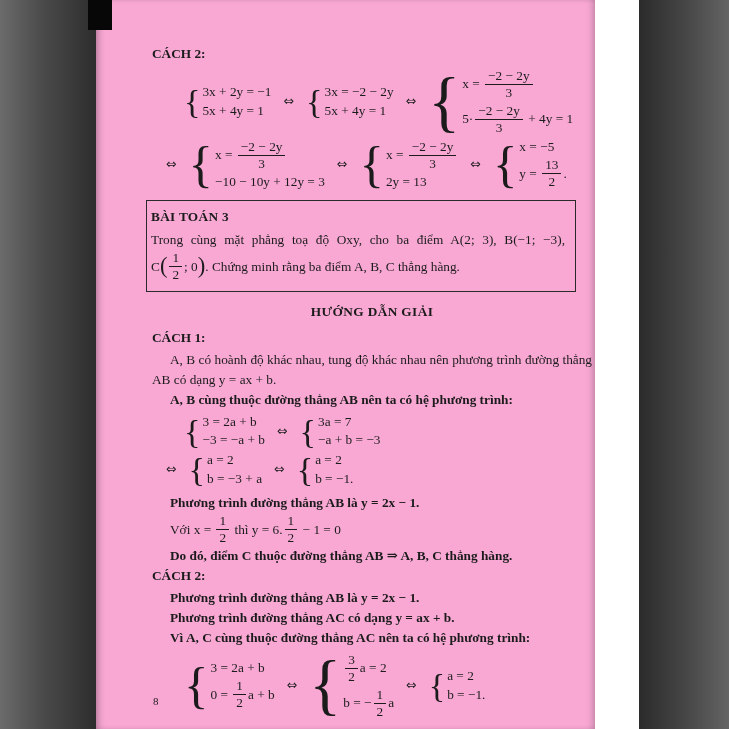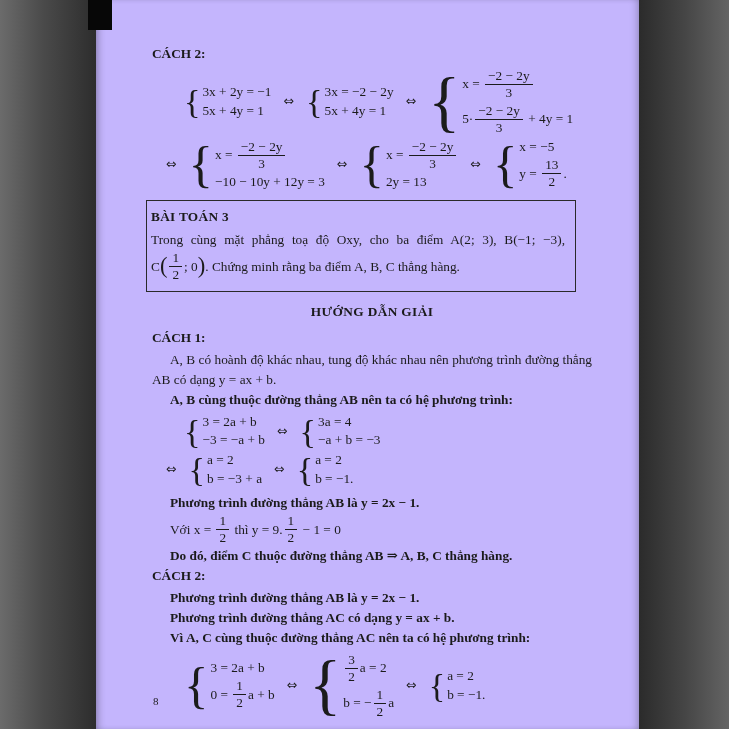--- a/index.html
+++ b/index.html
@@ -3,21 +3,21 @@
 <meta charset="utf-8">
 <style>
   html,body{margin:0;padding:0;background:#ffffff;}
   .scene{position:relative;width:729px;height:729px;overflow:hidden;background:#ffffff;
          font-family:"Liberation Serif","DejaVu Serif",serif;color:#1b1b1b;}
   .strip-left{position:absolute;left:0;top:0;width:96px;height:729px;
       background:linear-gradient(90deg,#6b6b6b 0%,#4a4a4a 45%,#2d2d2d 100%);}
   .strip-right{position:absolute;right:0;top:0;width:90px;height:729px;
       background:linear-gradient(270deg,#646464 0%,#454545 50%,#2b2b2b 100%);}
   .corner{position:absolute;left:88px;top:0;width:24px;height:30px;background:#070707;z-index:3;}
-  .page{position:absolute;left:96px;top:0;width:543px;height:729px;background:#c4b5fd;z-index:2;
+  .page{position:absolute;left:96px;top:0;width:499px;height:729px;background:#f9a8d4;z-index:2;
         box-shadow:inset 6px 0 10px -6px rgba(0,0,0,.45), inset -6px 0 10px -6px rgba(0,0,0,.35);}
   .content{position:absolute;left:56px;top:44px;width:440px;font-size:13.3px;line-height:1.5;}
 
   .h{font-weight:bold;margin:0 0 2px 0;}
   .para{text-indent:18px;text-align:justify;margin:0;}
   .para-n{text-indent:18px;margin:0;font-weight:bold;}
 
   .mathblock{margin:4px 0 6px 0;}
   .mathrow{display:flex;align-items:center;margin:3px 0;}
   .mathline{display:flex;align-items:center;}
@@ -138,21 +138,21 @@
               <span class="brace" style="font-size: 34.3px;">{</span>
               <span class="syslines">
                 <span class="sysline"><span class="mt">3 = 2a + b</span></span>
                 <span class="sysline"><span class="mt">−3 = −a + b</span></span>
               </span>
             </span>
             <span class="arrow">⇔</span>
             <span class="sys">
               <span class="brace" style="font-size: 34.3px;">{</span>
               <span class="syslines">
-                <span class="sysline"><span class="mt">3a = 4</span></span>
+                <span class="sysline"><span class="mt">3a = 7</span></span>
                 <span class="sysline"><span class="mt">−a + b = −3</span></span>
               </span>
             </span>
           </div>
         <div class="mathrow ind4">
             <span class="arrow">⇔</span>
             <span class="sys">
               <span class="brace" style="font-size: 34.3px;">{</span>
               <span class="syslines">
                 <span class="sysline"><span class="mt">a = 2</span></span>
@@ -170,21 +170,21 @@
           </div>
       </div>
 
       <p class="para-n">Phương trình đường thẳng AB là y = 2x − 1.</p>
       <div class="mathline ind18">
           <span class="mt">Với x = </span>
           <span class="frac">
             <span class="fn">1</span>
             <span class="fd">2</span>
           </span>
-          <span class="mt"> thì y = 9.</span>
+          <span class="mt"> thì y = 6.</span>
           <span class="frac">
             <span class="fn">1</span>
             <span class="fd">2</span>
           </span>
           <span class="mt"> − 1 = 0</span>
         </div>
       <p class="para-n">Do đó, điểm C thuộc đường thẳng AB ⇒ A, B, C thẳng hàng.</p>
 
       <div class="h">CÁCH 2:</div>
       <p class="para-n">Phương trình đường thẳng AB là y = 2x − 1.</p>

